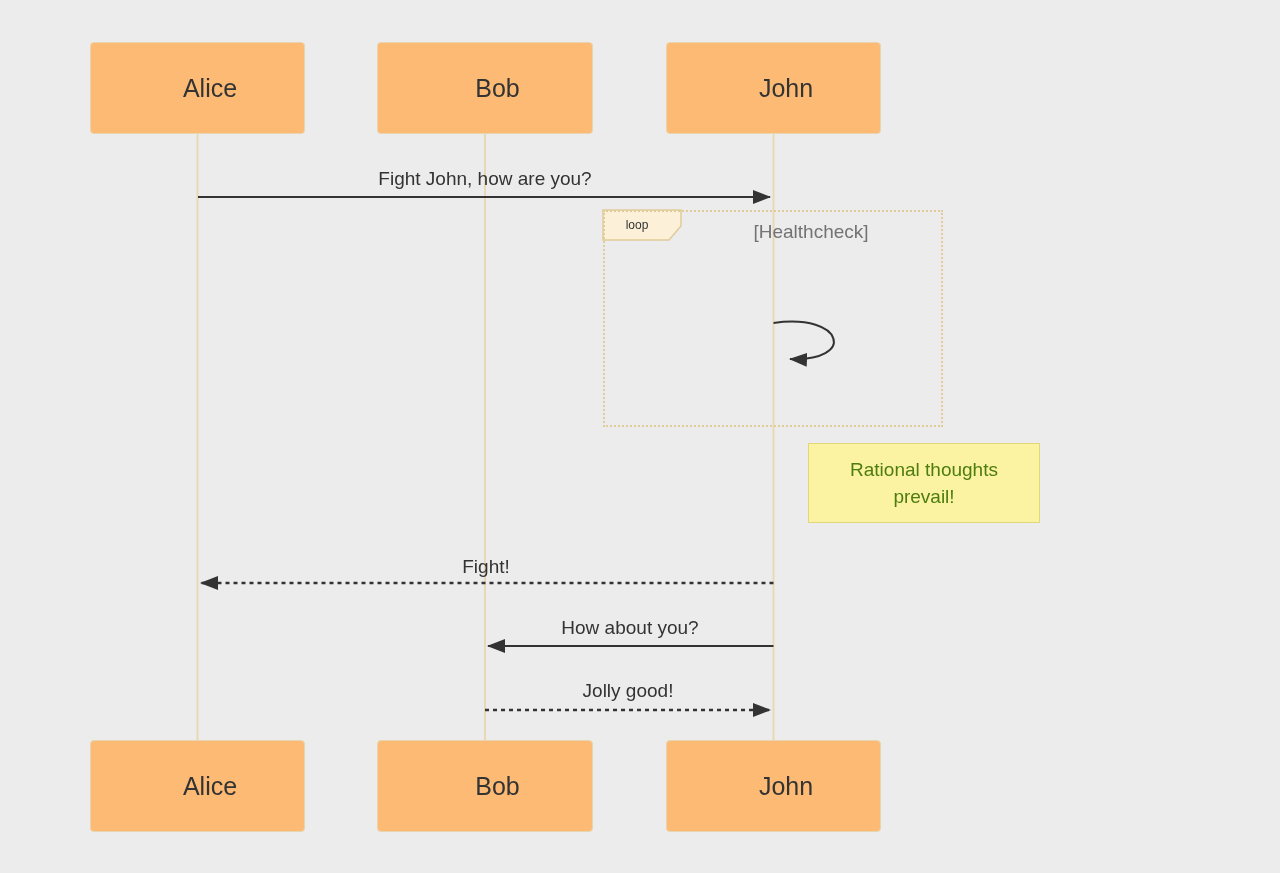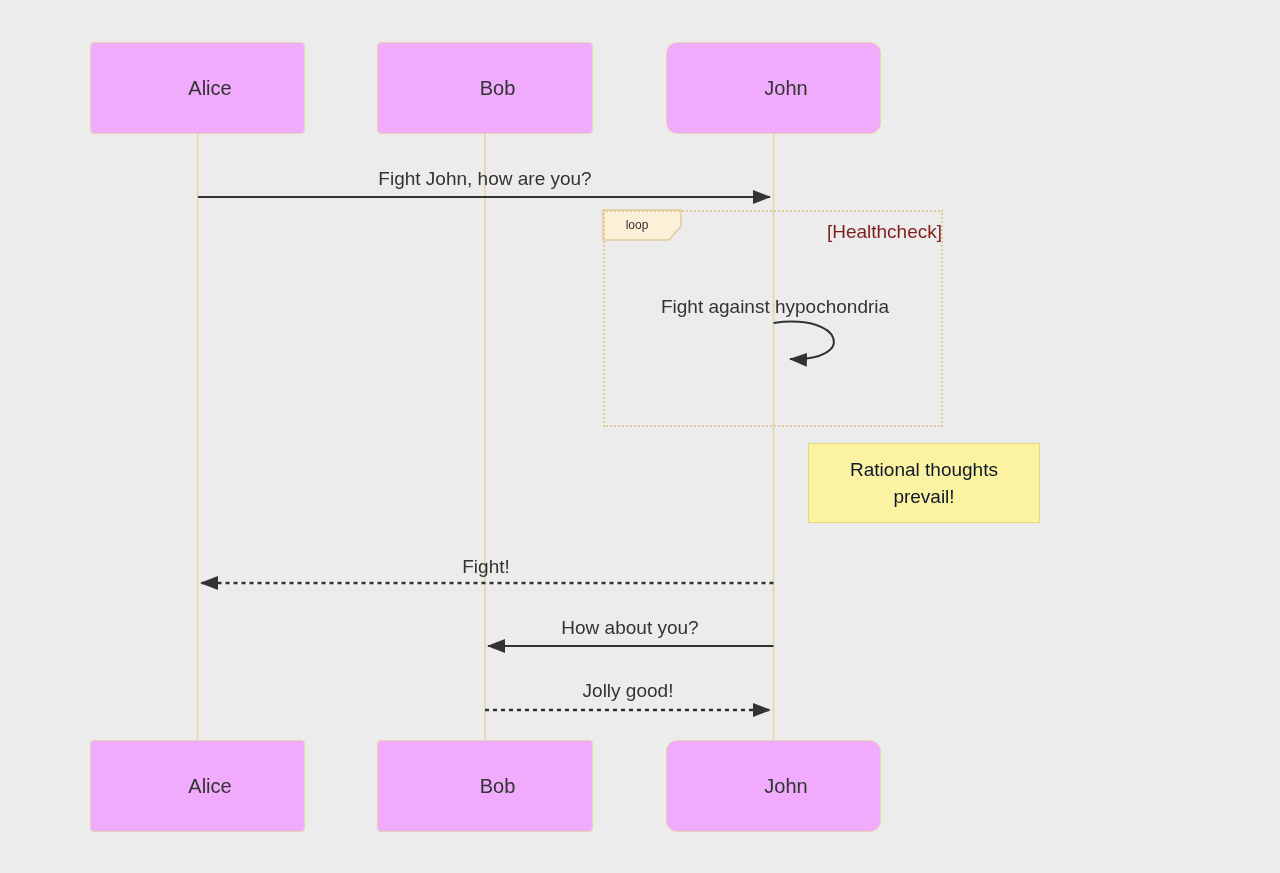--- a/index.html
+++ b/index.html
@@ -16,34 +16,34 @@
     overflow: hidden;
   }
   .stage svg.wires {
     position: absolute;
     left: 0; top: 0;
     width: 1280px; height: 873px;
   }
   .actor-box {
     position: absolute;
     height: 92px;
-    background: #f0abfc;
+    background: #fdba74;
     border: 1px solid #e7d5ad;
     border-radius: 4px;
     display: flex;
     align-items: center;
     justify-content: center;
-    font-size: 20px;
+    font-size: 25px;
     color: #333333;
     box-sizing: border-box;
     padding-left: 25px;
   }
   .actor-alice { left: 90px;  width: 215px; }
   .actor-bob   { left: 377px; width: 216px; }
-  .actor-john  { left: 666px; width: 215px; border-radius: 11px; }
+  .actor-john  { left: 666px; width: 215px; }
   .actor-top    { top: 42px; }
   .actor-bottom { top: 740px; }
 
   .msg-label {
     position: absolute;
     transform: translateX(-50%);
     font-size: 19px;
     line-height: 23px;
     white-space: nowrap;
     color: #333333;
@@ -62,40 +62,40 @@
     width: 68px;
     text-align: center;
     font-size: 12px;
     line-height: 24px;
     color: #333333;
   }
   .loop-condition {
     position: absolute;
     left: 680px; top: 220px;
     width: 262px;
-    text-align: right;
+    text-align: center;
     font-size: 19px;
     line-height: 24px;
-    color: #7f1d1d;
+    color: #737373;
   }
   .note-box {
     position: absolute;
     left: 808px; top: 443px;
     width: 232px; height: 80px;
     background: #fbf3a2;
     border: 1px solid #e3d77b;
     box-sizing: border-box;
     display: flex;
     align-items: center;
     justify-content: center;
     text-align: center;
     font-size: 19px;
     line-height: 27px;
     padding: 0 26px;
-    color: #0f172a;
+    color: #4d7c0f;
   }
 </style>
 </head>
 <body>
 
 <div class="stage">
 
   <svg class="wires" viewBox="0 0 1280 873">
     <defs>
       <marker id="arrowhead" markerUnits="userSpaceOnUse" markerWidth="20" markerHeight="16" refX="17" refY="7" orient="auto">
@@ -138,21 +138,20 @@
   </div>
   <div class="actor-box actor-john actor-bottom">
     <span>John</span>
   </div>
 
   <div class="loop-rect"></div>
   <div class="loop-label-text">loop</div>
   <div class="loop-condition">[Healthcheck]</div>
 
   <div class="msg-label" style="left:485px; top:167px;">Fight John, how are you?</div>
-  <div class="msg-label" style="left:775px; top:295px;">Fight against hypochondria</div>
   <div class="msg-label" style="left:486px; top:555px;">Fight!</div>
   <div class="msg-label" style="left:630px; top:616px;">How about you?</div>
   <div class="msg-label" style="left:628px; top:679px;">Jolly good!</div>
 
   <div class="note-box">
     <span>Rational thoughts prevail!</span>
   </div>
 
 </div>
 

